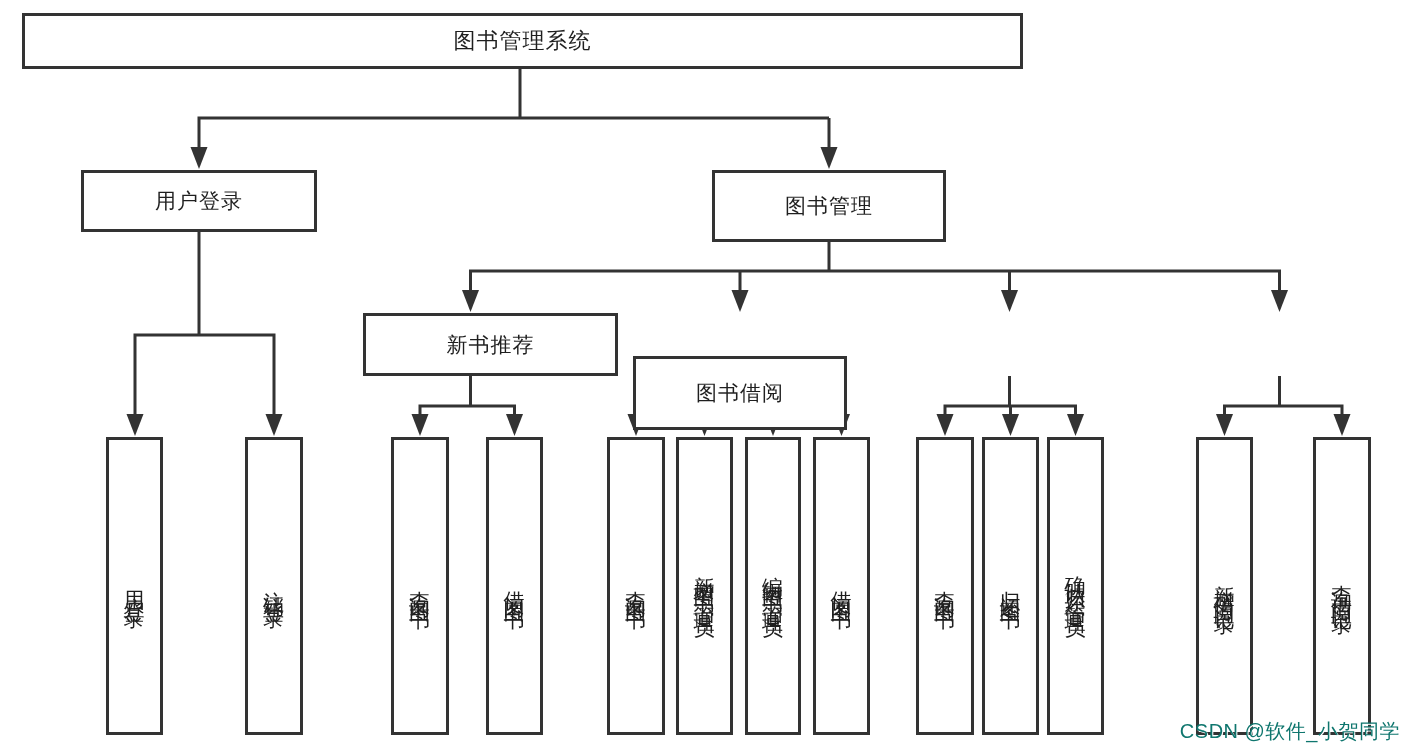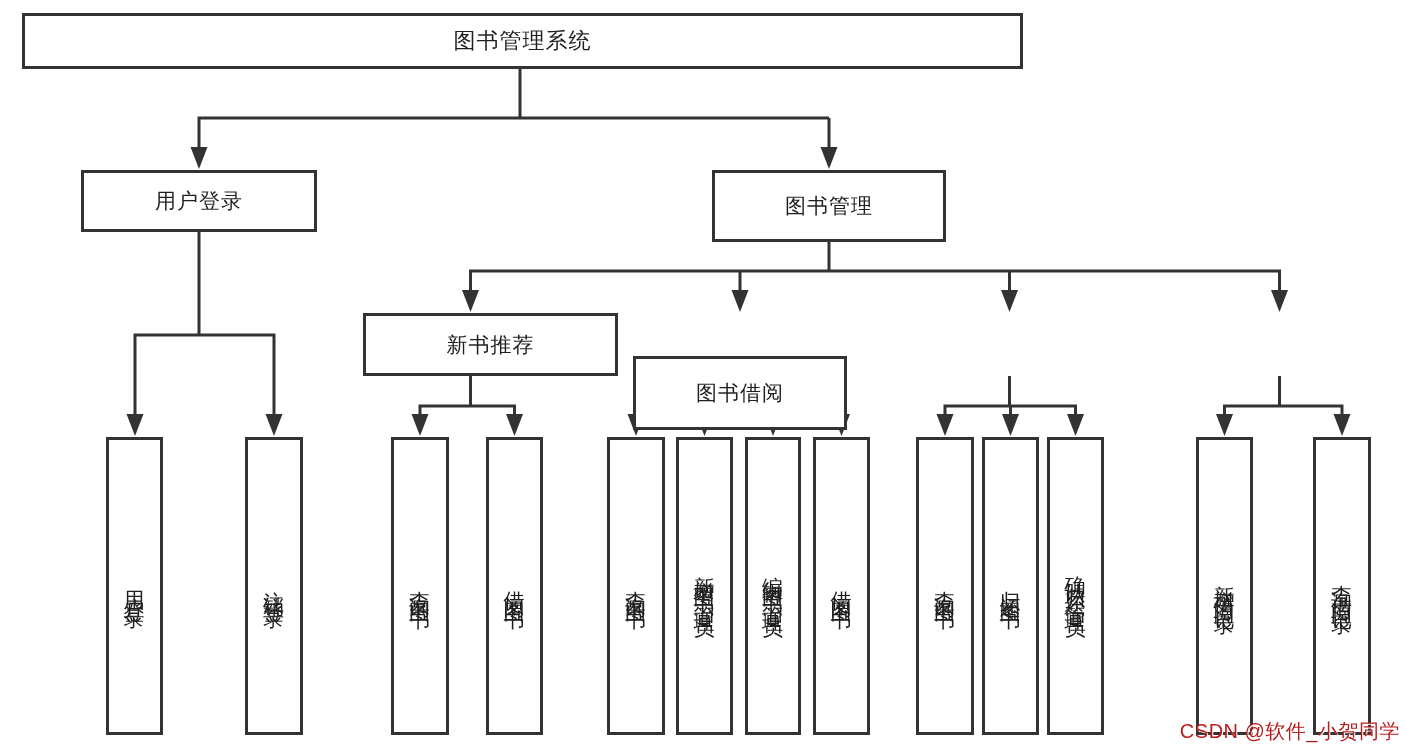--- a/index.html
+++ b/index.html
@@ -46,21 +46,21 @@
     text-orientation: upright;
     color: #1f1f1f;
     font-size: 21px;
     letter-spacing: 6px;
     line-height: 1;
   }
   .watermark {
     position: absolute;
     top: 718px;
     right: 5px;
-    color: #b91c1c;
+    color: #0f766e;
     font-size: 20px;
     letter-spacing: 0.5px;
     text-shadow: 1px 1px 0 #ffffff;
     white-space: nowrap;
   }
 </style>
 </head>
 <body>
 
 <div id="canvas">

